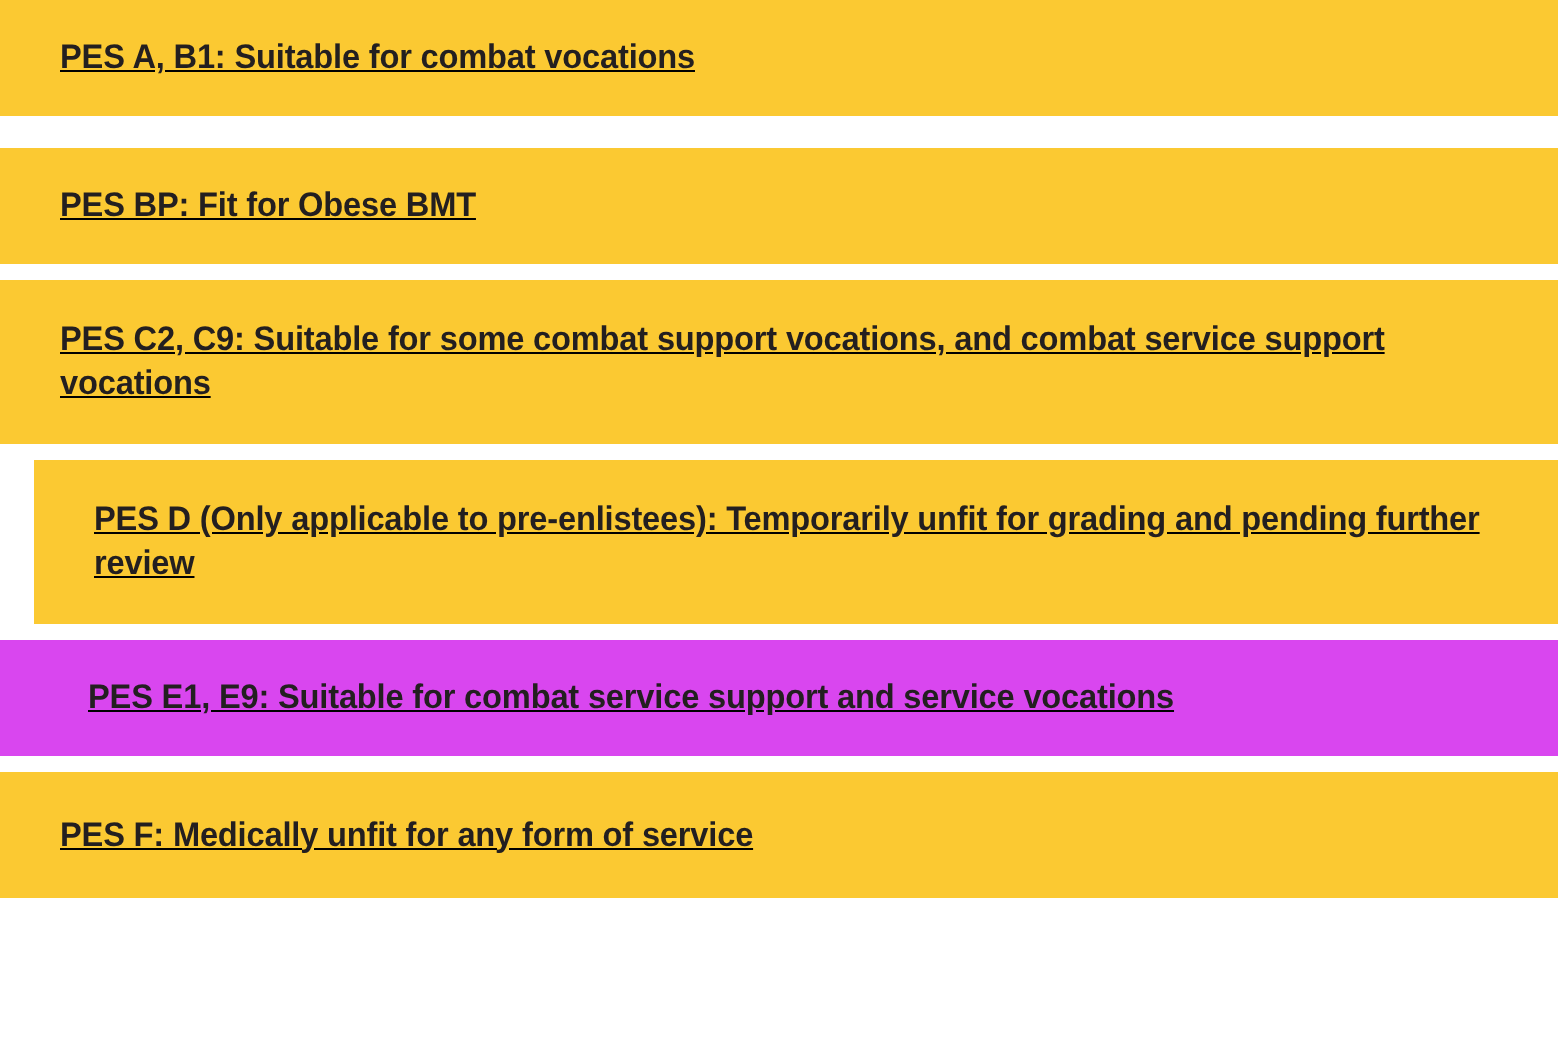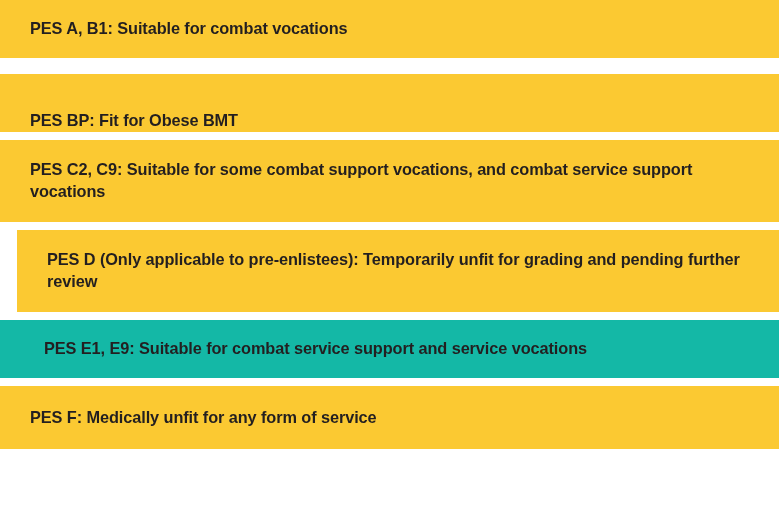--- a/index.html
+++ b/index.html
@@ -25,20 +25,21 @@
 
   .pes-band {
     background: #fbc932;
     width: 100%;
     box-sizing: border-box;
     display: flex;
     align-items: center;
     padding: 0 24px 0 30px;
     flex: 0 0 auto;
     position: relative;
+    text-decoration: underline;
   }
 
   
   .pes-band.h1 { height: 58px; }
   
   .pes-band.h2 { height: 82px; }
   
   .pes-band.last { height: 63px; }
 
   .pes-gap {
@@ -72,36 +73,36 @@
 
 <div id="pes-list">
 
   <div class="pes-band h1" style="background: rgb(251, 201, 50);">
     <p class="pes-text" style="color: rgb(35, 31, 32);">PES A, B1: Suitable for combat vocations</p>
   </div>
   <div class="pes-gap" style="background: rgb(255, 255, 255);"></div>
 
   <div class="pes-gap" style="background: rgb(255, 255, 255);"></div>
 
-  <div class="pes-band h1" style="background: rgb(251, 201, 50); align-items: flex-end;">
+  <div class="pes-band h1" style="background: rgb(251, 201, 50);">
     <p class="pes-text" style="color: rgb(35, 31, 32);">PES BP: Fit for Obese BMT</p>
   </div>
   <div class="pes-gap" style="background: rgb(255, 255, 255);"></div>
 
   <div class="pes-band h2" style="background: rgb(251, 201, 50);">
     <p class="pes-text" style="color: rgb(35, 31, 32);">PES C2, C9: Suitable for some combat support vocations, and combat service support vocations</p>
   </div>
   <div class="pes-gap" style="background: rgb(255, 255, 255);"></div>
 
   <div class="pes-band h2" style="background: rgb(251, 201, 50); margin-left: 17px;">
     <p class="pes-text" style="color: rgb(35, 31, 32);">PES D (Only applicable to pre-enlistees): Temporarily unfit for grading and pending further review</p>
   </div>
   <div class="pes-gap" style="background: rgb(255, 255, 255);"></div>
 
-  <div class="pes-band h1" style="background: #14b8a6; padding-left: 44px;">
+  <div class="pes-band h1" style="background: #d946ef; padding-left: 44px;">
     <p class="pes-text" style="color: rgb(35, 31, 32);">PES E1, E9: Suitable for combat service support and service vocations</p>
   </div>
   <div class="pes-gap" style="background: rgb(255, 255, 255);"></div>
 
   <div class="pes-band last" style="background: rgb(251, 201, 50);">
     <p class="pes-text" style="color: rgb(35, 31, 32);">PES F: Medically unfit for any form of service</p>
   </div>
 
 </div>
 

